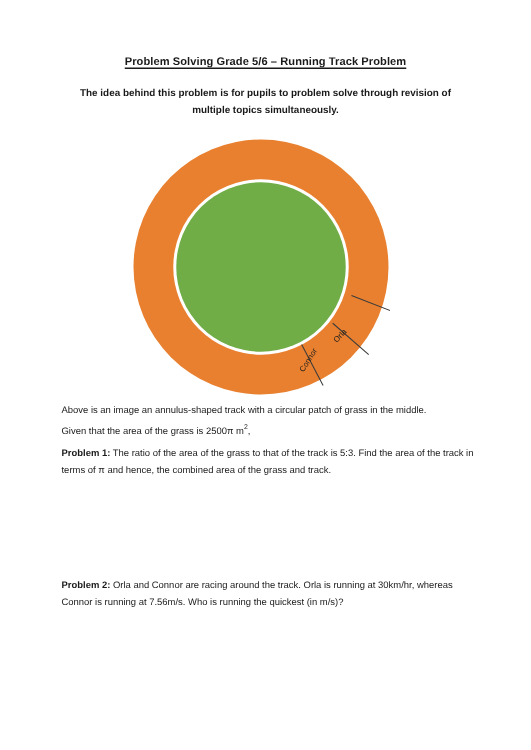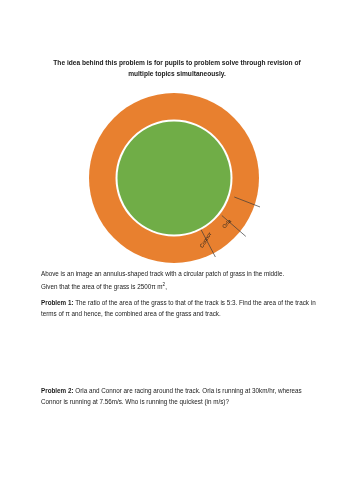--- a/index.html
+++ b/index.html
@@ -82,20 +82,21 @@
 
   .body-text p { margin: 0; }
   .lead { font-weight: 700; }
   sup { font-size: 4.6px; vertical-align: super; }
 </style>
 </head>
 <body>
 
 <div class="page">
 
+  <div class="doc-title">Problem Solving Grade 5/6 – Running Track Problem</div>
 
   <div class="doc-subtitle">The idea behind this problem is for pupils to problem solve through revision of multiple topics simultaneously.</div>
 
   <div class="figure">
     <svg width="172" height="172" viewBox="0 0 172 172">
 
       <circle cx="86" cy="86" r="85" fill="#E8802F"></circle>
 
       <circle cx="86" cy="86" r="58.5" fill="#FFFFFF"></circle>
 

